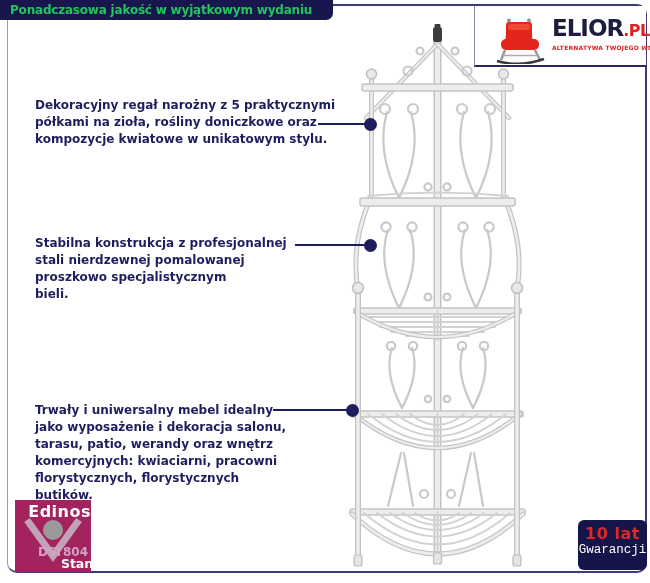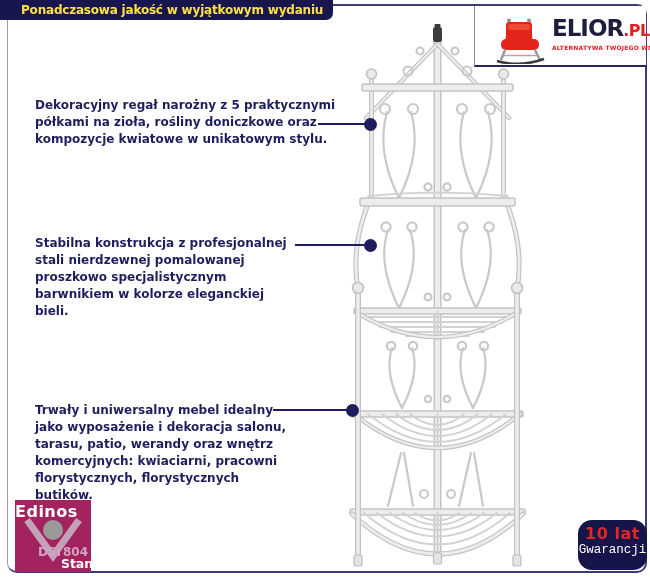--- a/index.html
+++ b/index.html
@@ -9,22 +9,22 @@
   }
   
   .frame{
     position:absolute;left:7px;top:4px;width:637px;height:565px;
     border:2px solid #3c3c78;border-left:1px solid #9b9bb0;
     border-radius:10px;box-sizing:content-box;
   }
   
   .banner{
     position:absolute;left:0;top:0;width:333px;height:20px;z-index:6;
-    background:#17174d;color:#fde047;font-weight:bold;font-size:12px;
-    line-height:20px;padding-left:21px;box-sizing:border-box;
+    background:#17174d;color:#22c55e;font-weight:bold;font-size:12px;
+    line-height:20px;padding-left:10px;box-sizing:border-box;
     letter-spacing:-0.2px;white-space:nowrap;border-radius:0 0 7px 0;
   }
   
   .logo-box{
     position:absolute;left:474px;top:6px;width:172px;height:61px;z-index:5;
     background:#ffffff;border-left:1px solid #8a8aa8;border-bottom:2px solid #27275e;
     box-sizing:border-box;display:flex;align-items:flex-start;
   }
   .chair-wrap{margin:12px 0 0 20px;}
   .logo-text{margin:10px 0 0 7px;}
@@ -41,27 +41,27 @@
   .product{position:absolute;left:337px;top:24px;width:246px;height:545px;z-index:2;}
   .m-out{stroke:#c3c3c3;fill:none;stroke-linecap:round;}
   .m-in{stroke:#ededed;fill:none;stroke-linecap:round;}
   .wire{stroke:#d2d2d2;fill:none;stroke-width:1.8;stroke-linecap:round;}
   .scroll{stroke:#c9c9c9;fill:none;stroke-width:2.2;stroke-linecap:round;}
   .ball{fill:#e9e9e9;stroke:#bfbfbf;stroke-width:1.5;}
   .bar{fill:#ededed;stroke:#c3c3c3;stroke-width:1.5;}
   .foot{fill:#e4e4e4;stroke:#bdbdbd;stroke-width:1.2;}
   
   .edinos{position:absolute;left:15px;top:500px;width:76px;height:72px;background:#a3235e;z-index:8;}
-  .edinos .brand{position:absolute;top:2px;left:0;width:100%;text-align:left;color:#fff;font-weight:bold;font-size:16px;letter-spacing:0.5px;}
+  .edinos .brand{position:absolute;top:2px;left:0;width:100%;text-align:right;color:#fff;font-weight:bold;font-size:16px;letter-spacing:0.5px;}
   .edinos .vsvg{position:absolute;left:0;top:0;}
   .edinos .dsi{position:absolute;left:1px;top:45px;color:#d3a3c3;font-weight:bold;font-size:12px;margin-left:22px;}
   .edinos .num{position:absolute;right:3px;top:45px;color:#d3a3c3;font-weight:bold;font-size:12px;}
   .edinos .std{position:absolute;bottom:1px;left:0;width:100%;text-align:center;color:#fff;font-weight:bold;font-size:12.5px;padding-left:44px;}
   
-  .warranty{position:absolute;left:578px;top:520px;width:69px;height:50px;background:#15154a;border-radius:14px;z-index:8;text-align:center;}
+  .warranty{position:absolute;left:578px;top:520px;width:69px;height:50px;background:#15154a;border-radius:6px;z-index:8;text-align:center;}
   .warranty .years{color:#e02626;font-size:16px;font-weight:bold;margin-top:5px;letter-spacing:0.5px;line-height:17px;}
   .warranty .label{color:#ffffff;font-size:12.5px;margin-top:1px;line-height:14px;font-family:Liberation Mono, monospace;}
 </style>
 </head>
 <body>
 
 <div class="frame"></div>
 
 <div class="banner">
   <span>Ponadczasowa jakość w wyjątkowym wydaniu</span>
@@ -92,21 +92,20 @@
 <div class="feature" style="left:35px;top:97px;">
   <div class="line">Dekoracyjny regał narożny z 5 praktycznymi</div>
   <div class="line">półkami na zioła, rośliny doniczkowe oraz</div>
   <div class="line">kompozycje kwiatowe w unikatowym stylu.</div>
 </div>
 
 <div class="feature" style="left:35px;top:235px;">
   <div class="line">Stabilna konstrukcja z profesjonalnej</div>
   <div class="line">stali nierdzewnej pomalowanej</div>
   <div class="line">proszkowo specjalistycznym</div>
-  <div class="line">barwnikiem w kolorze eleganckiej</div>
   <div class="line">bieli.</div>
 </div>
 
 <div class="feature" style="left:35px;top:402px;">
   <div class="line">Trwały i uniwersalny mebel idealny</div>
   <div class="line">jako wyposażenie i dekoracja salonu,</div>
   <div class="line">tarasu, patio, werandy oraz wnętrz</div>
   <div class="line">komercyjnych: kwiaciarni, pracowni</div>
   <div class="line">florystycznych, florystycznych</div>
   <div class="line">butików.</div>

